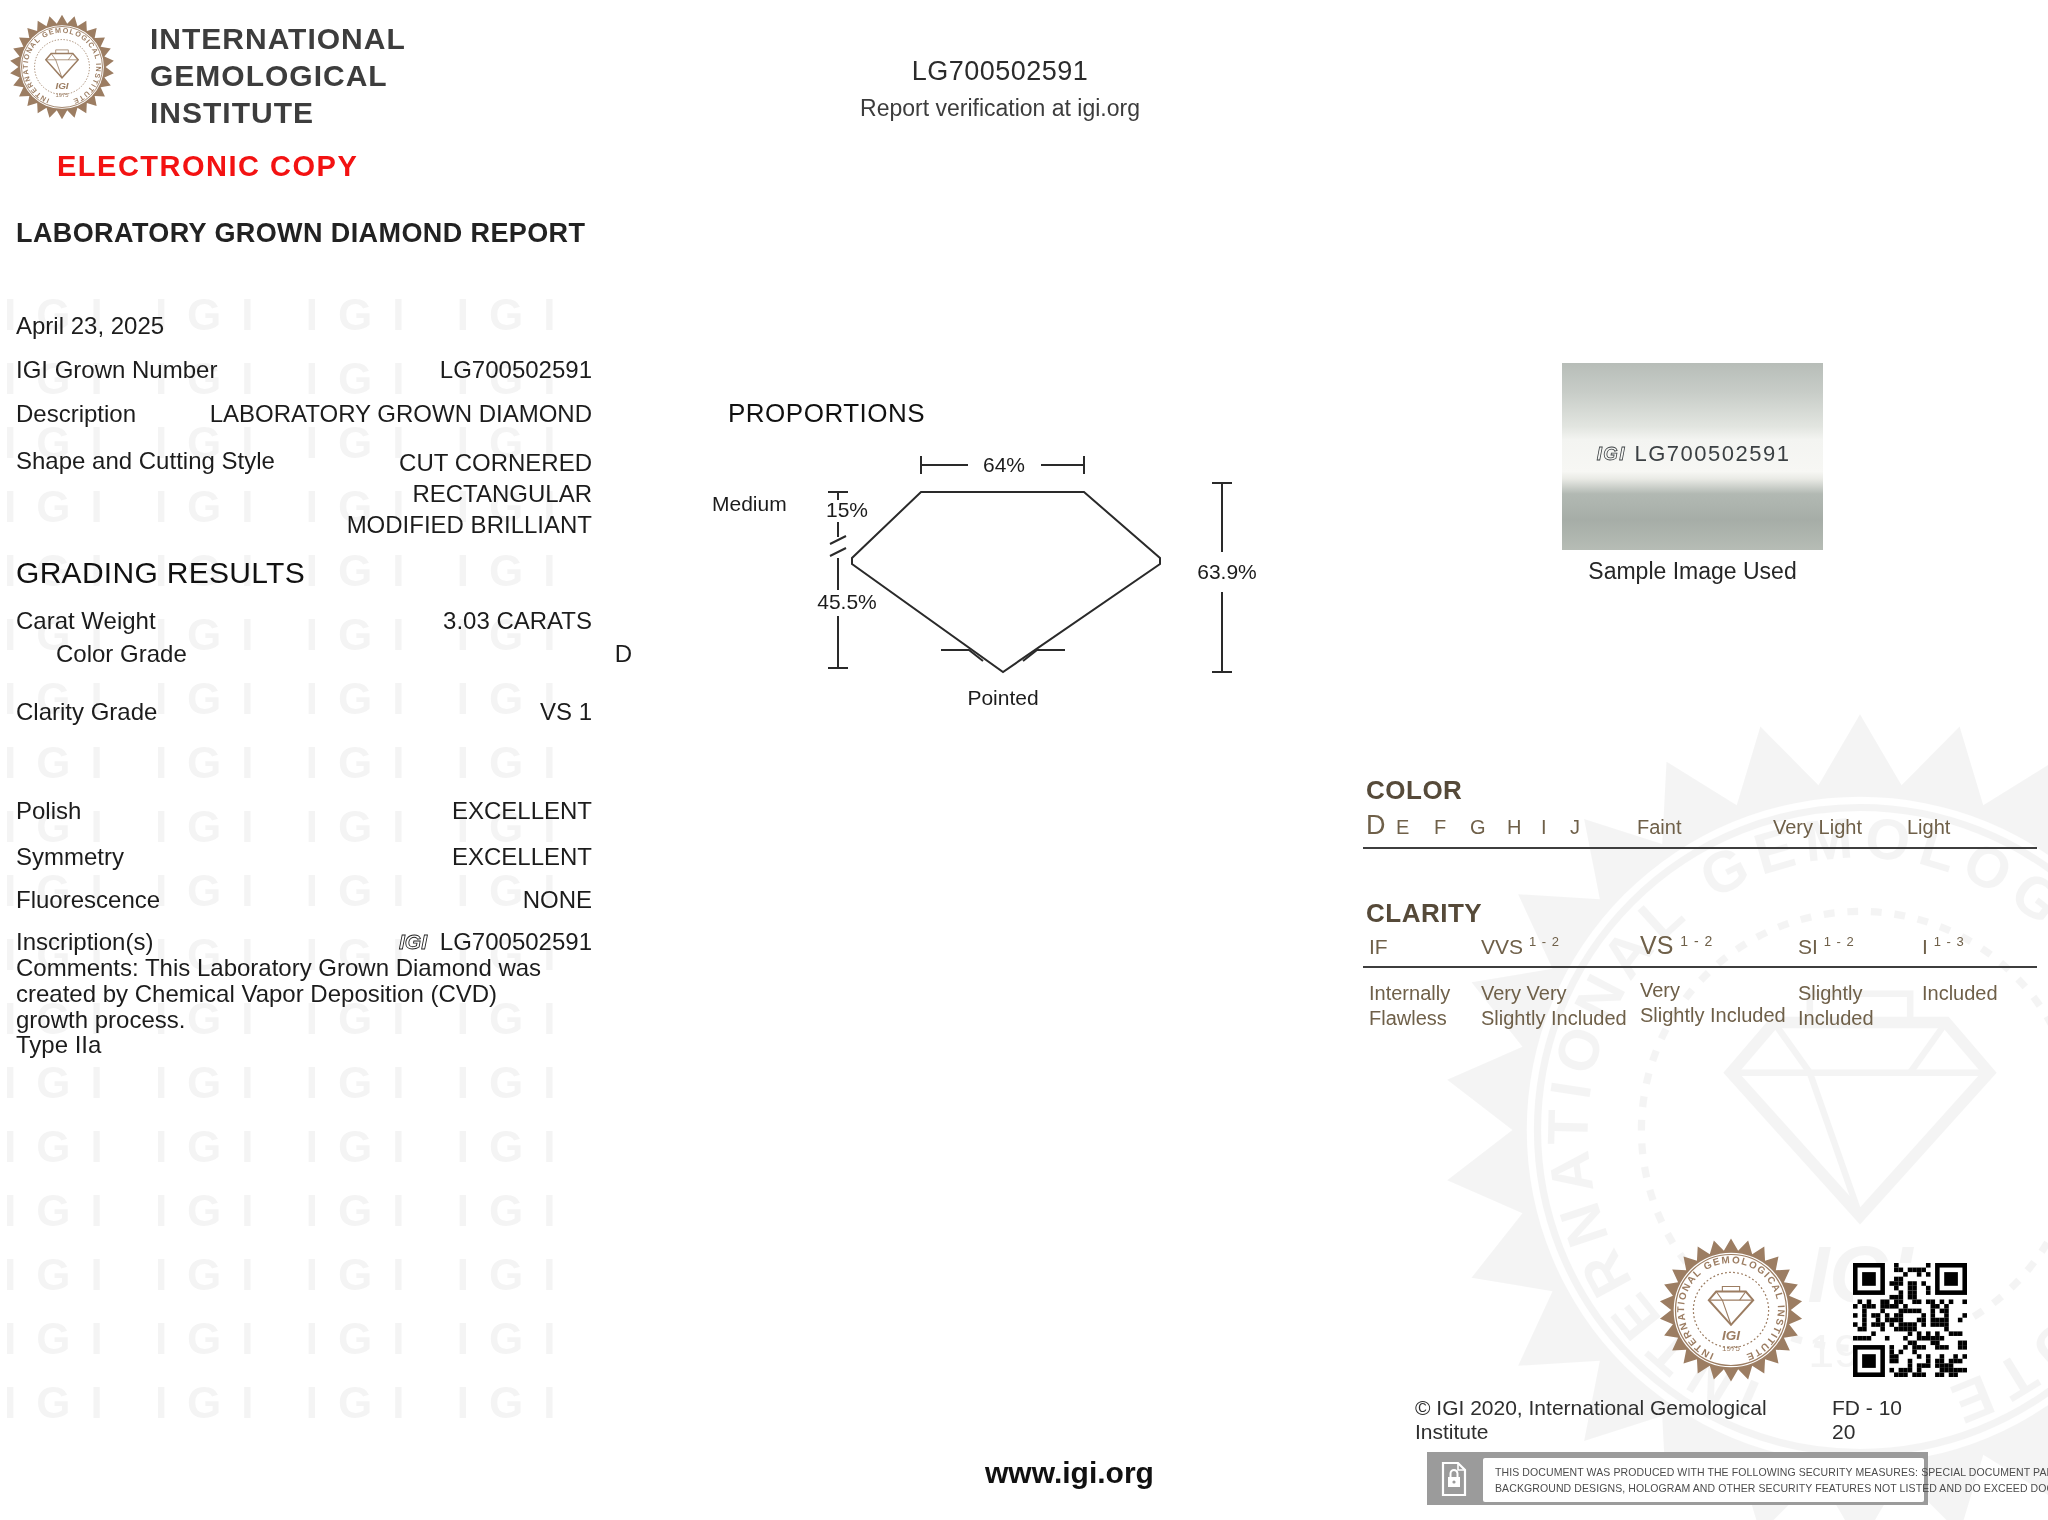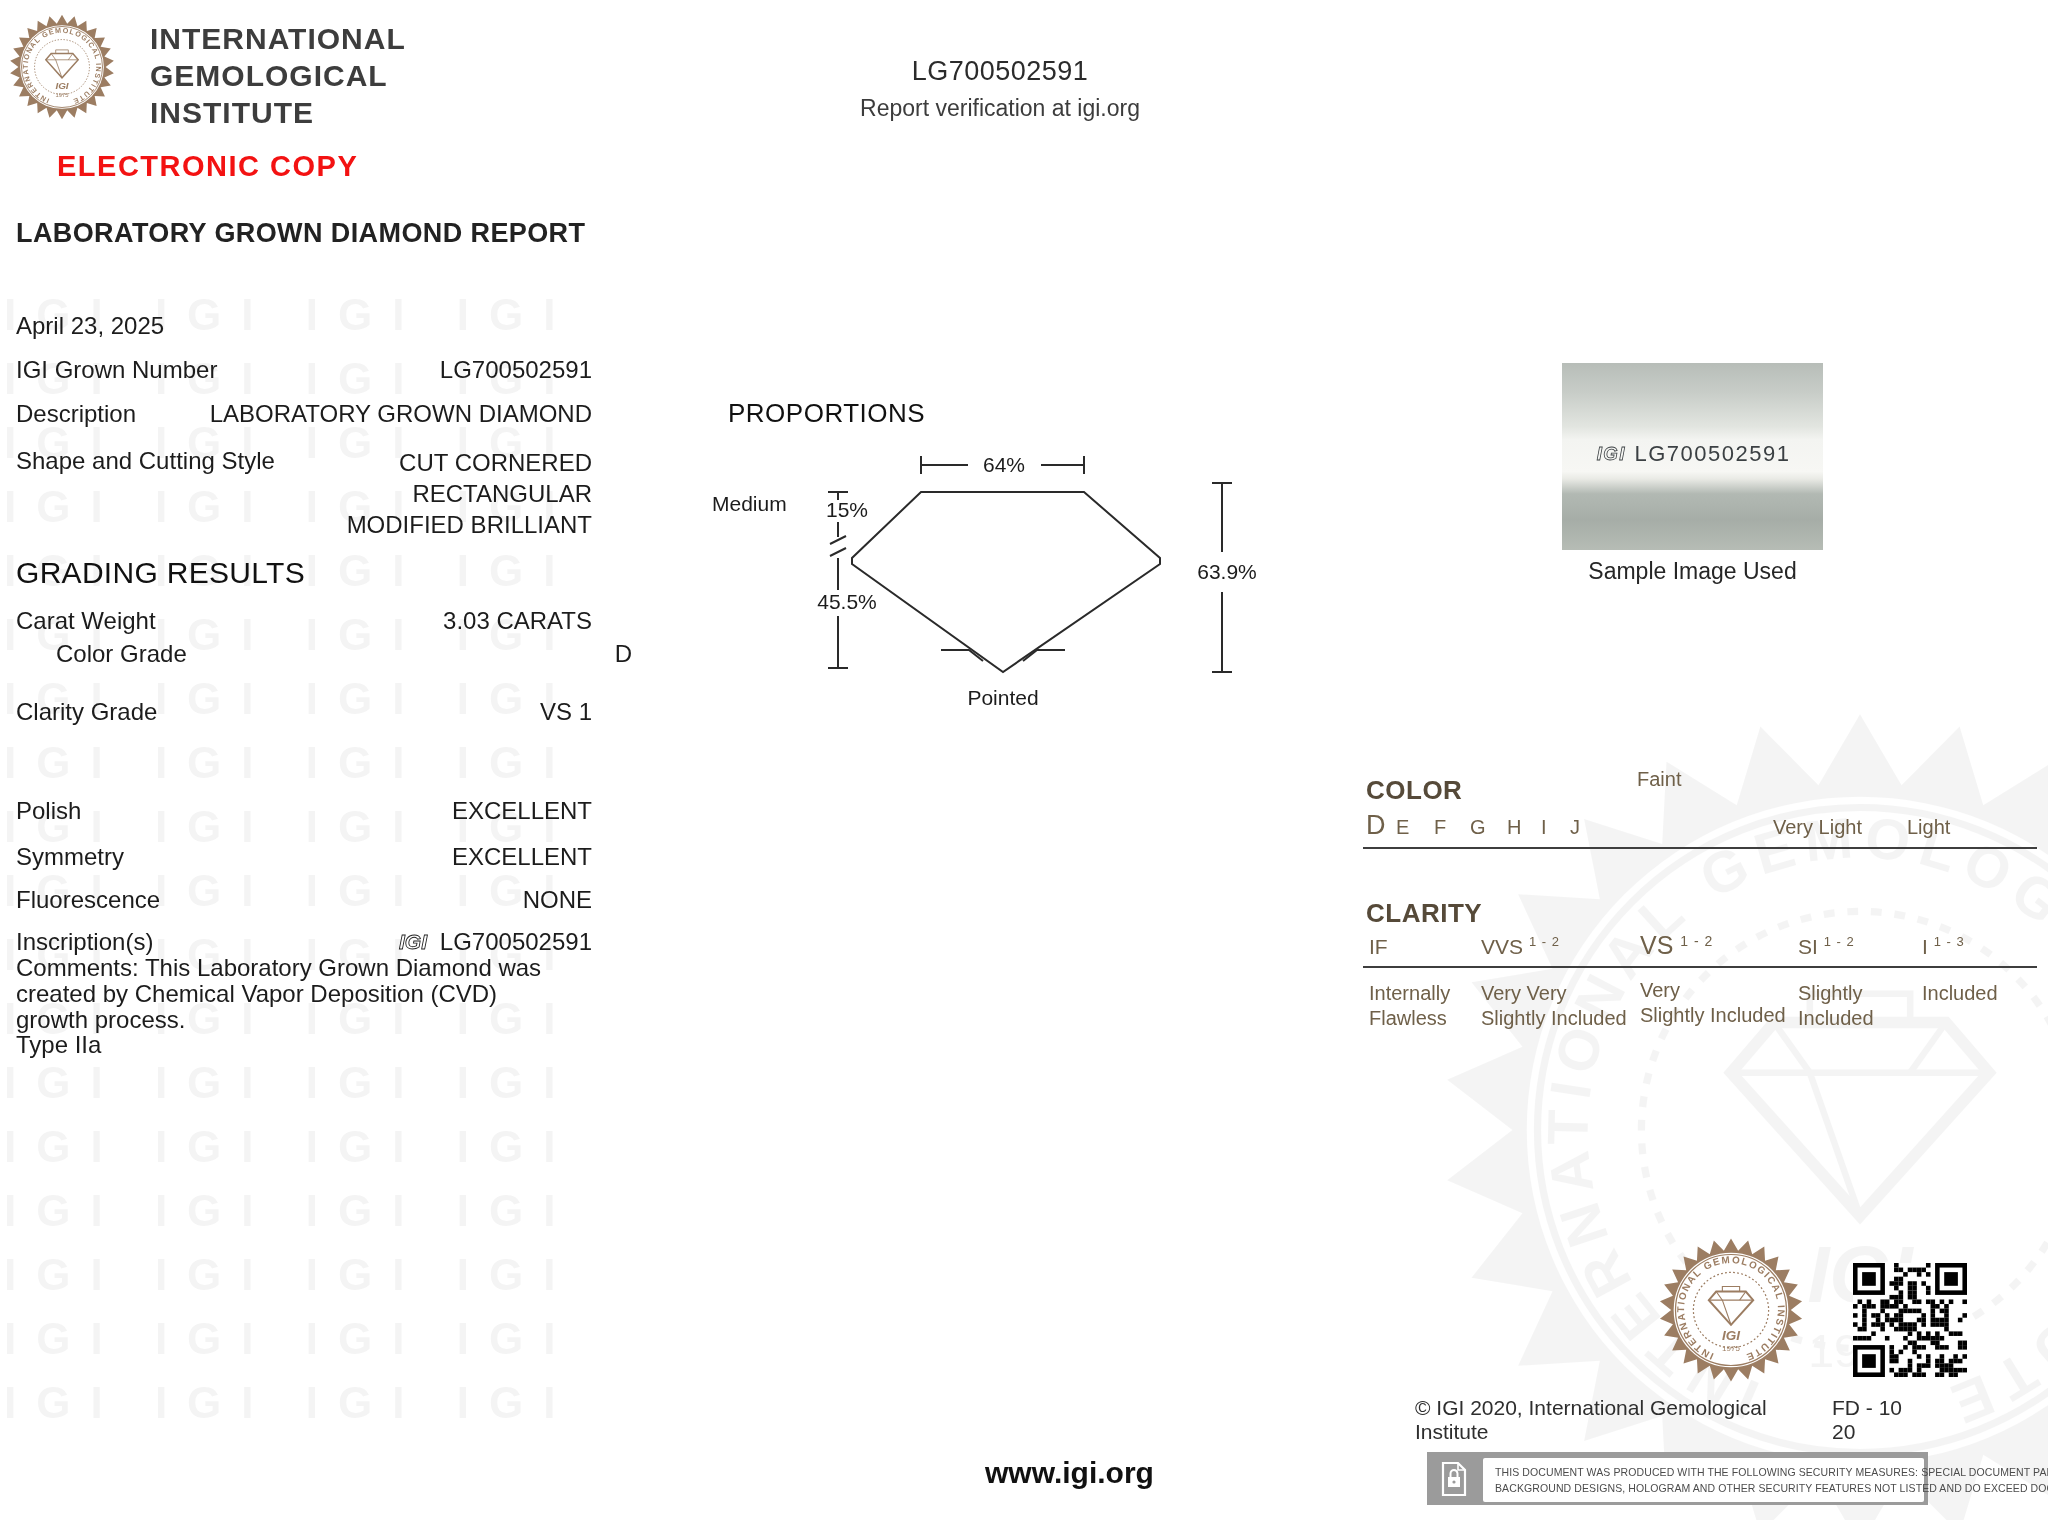--- a/index.html
+++ b/index.html
@@ -230,21 +230,21 @@
   <div class="abs sample-cap" style="left:1562px;top:558px;width:261px;">Sample Image Used</div>
 
   <div class="abs scale-head" style="left:1366px;top:775px;">COLOR</div>
   <span class="abs scale-letter sel" style="left:1366px;top:810px;">D</span>
   <span class="abs scale-letter" style="left:1396px;top:816px;">E</span>
   <span class="abs scale-letter" style="left:1434px;top:816px;">F</span>
   <span class="abs scale-letter" style="left:1470px;top:816px;">G</span>
   <span class="abs scale-letter" style="left:1507px;top:816px;">H</span>
   <span class="abs scale-letter" style="left:1541px;top:816px;">I</span>
   <span class="abs scale-letter" style="left:1570px;top:816px;">J</span>
-  <span class="abs scale-range" style="left:1637px;top:768px;">Faint</span>
+  <span class="abs scale-range" style="left:1637px;top:816px;">Faint</span>
   <span class="abs scale-range" style="left:1773px;top:816px;">Very Light</span>
   <span class="abs scale-range" style="left:1907px;top:816px;">Light</span>
   <div class="abs scale-line" style="left:1363px;top:847px;width:674px;"></div>
 
   <div class="abs scale-head" style="left:1366px;top:898px;">CLARITY</div>
 
   <div class="abs cl-code" style="left:1369px;top:935px;">
     <span>IF</span>
   </div>
   <div class="abs cl-code" style="left:1481px;top:935px;">

